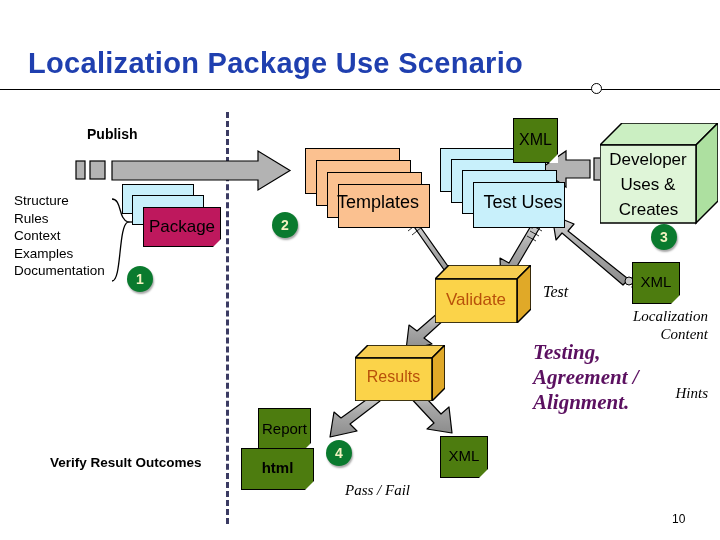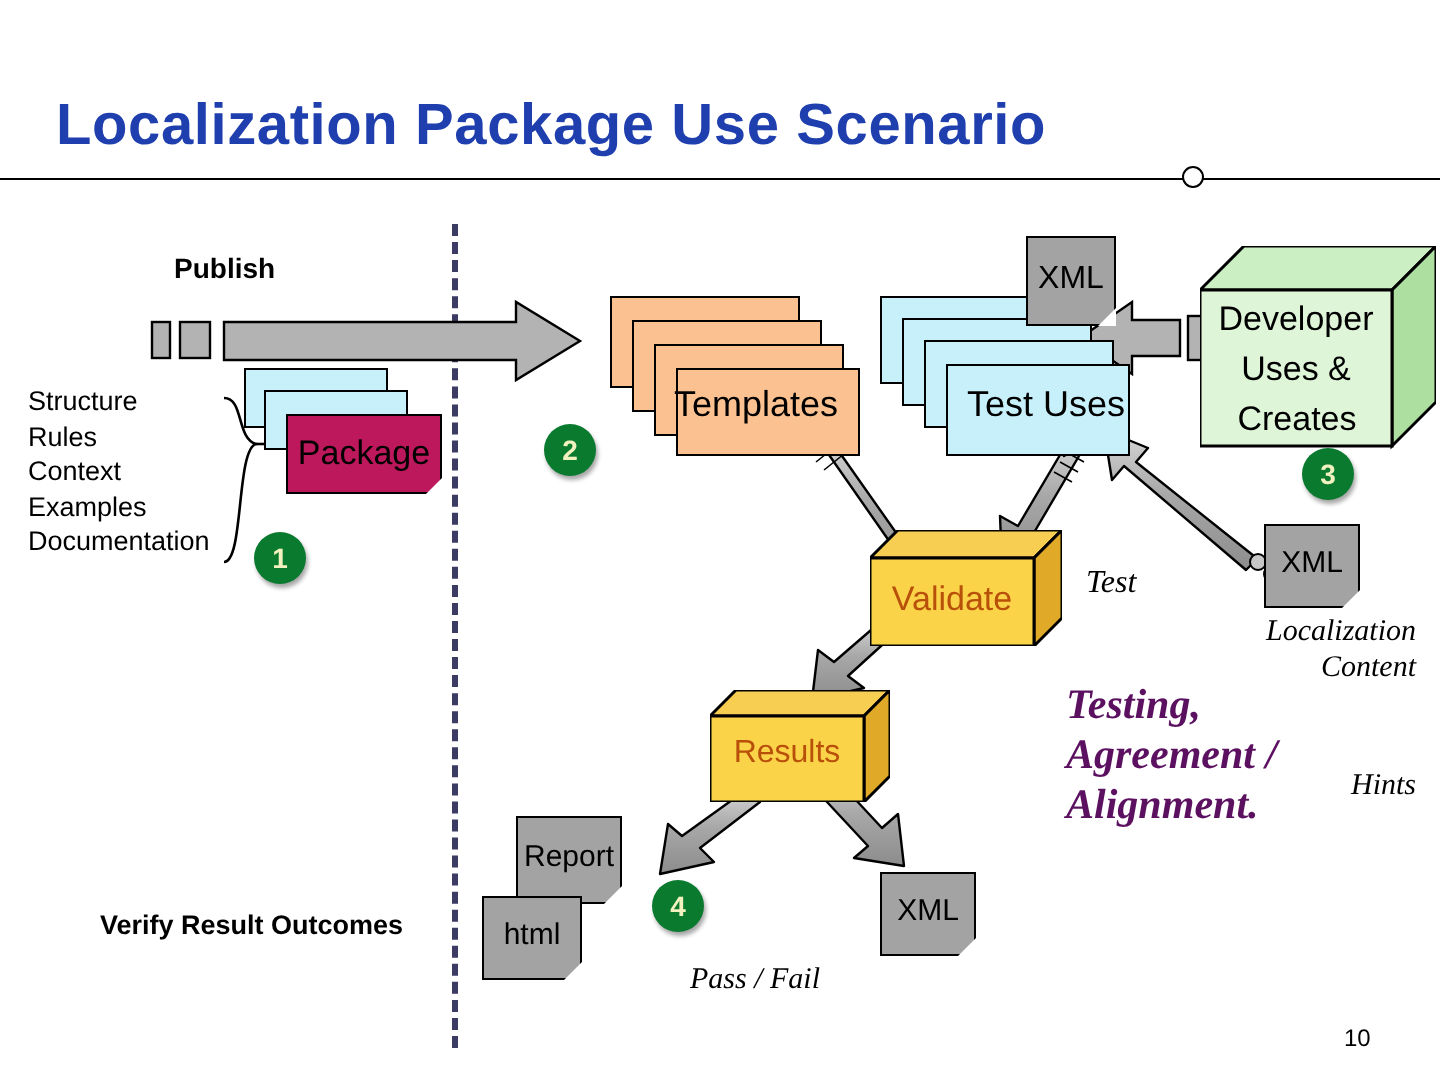--- a/index.html
+++ b/index.html
@@ -78,21 +78,21 @@
   .stack .card-text {
     position: absolute;
     width: 100%;
     text-align: center;
     color: #000000;
     white-space: nowrap;
   }
   
   .note {
     position: absolute;
-    background: #a3a3a3;
+    background: #4d7c0f;
     border: 1.3px solid #000000;
     box-sizing: border-box;
   }
   .note .note-text {
     position: absolute;
     width: 100%;
     text-align: center;
     color: #000000;
     white-space: nowrap;
   }
@@ -323,21 +323,21 @@
       <rect x="0" y="13" width="77" height="43" fill="#FBD349" stroke="#000" stroke-width="1.5"></rect>
     </svg>
     <div class="b3d-text" style="left:0; top:23px; width:77px; font-size:16px; color:#B8500A;">Results</div>
   </div>
 
   <div class="note" style="left:258px; top:408px; width:53px; height:44px;">
     <div class="note-text" style="left:0; top:11px; font-size:15px;">Report</div>
     <div class="dogear"></div>
   </div>
 
-  <div class="note" style="left:241px; top:448px; width:50px; height:42px;">
+  <div class="note" style="left:241px; top:448px; width:73px; height:42px;font-weight:bold;">
     <div class="note-text" style="left:0; top:10px; font-size:15px;">html</div>
     <div class="dogear"></div>
   </div>
 
   <div class="numcircle" style="left:326px; top:440px;">4</div>
 
   <div class="note" style="left:440px; top:436px; width:48px; height:42px;">
     <div class="note-text" style="left:0; top:10px; font-size:15px;">XML</div>
     <div class="dogear"></div>
   </div>

